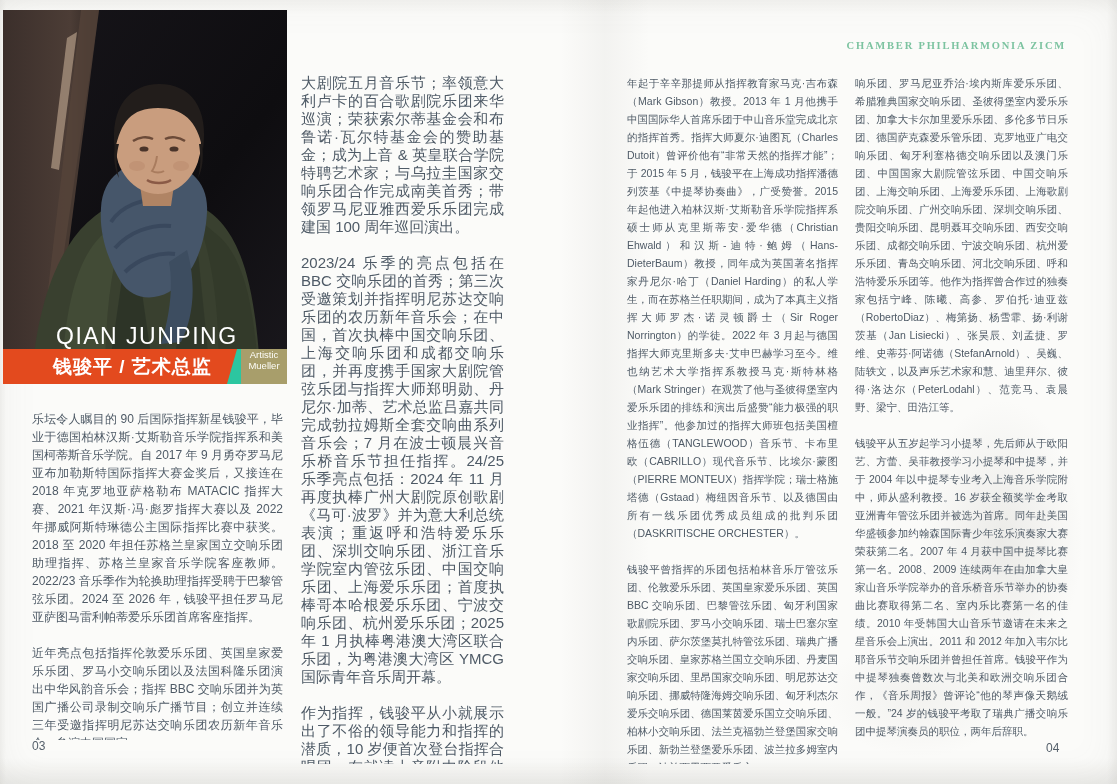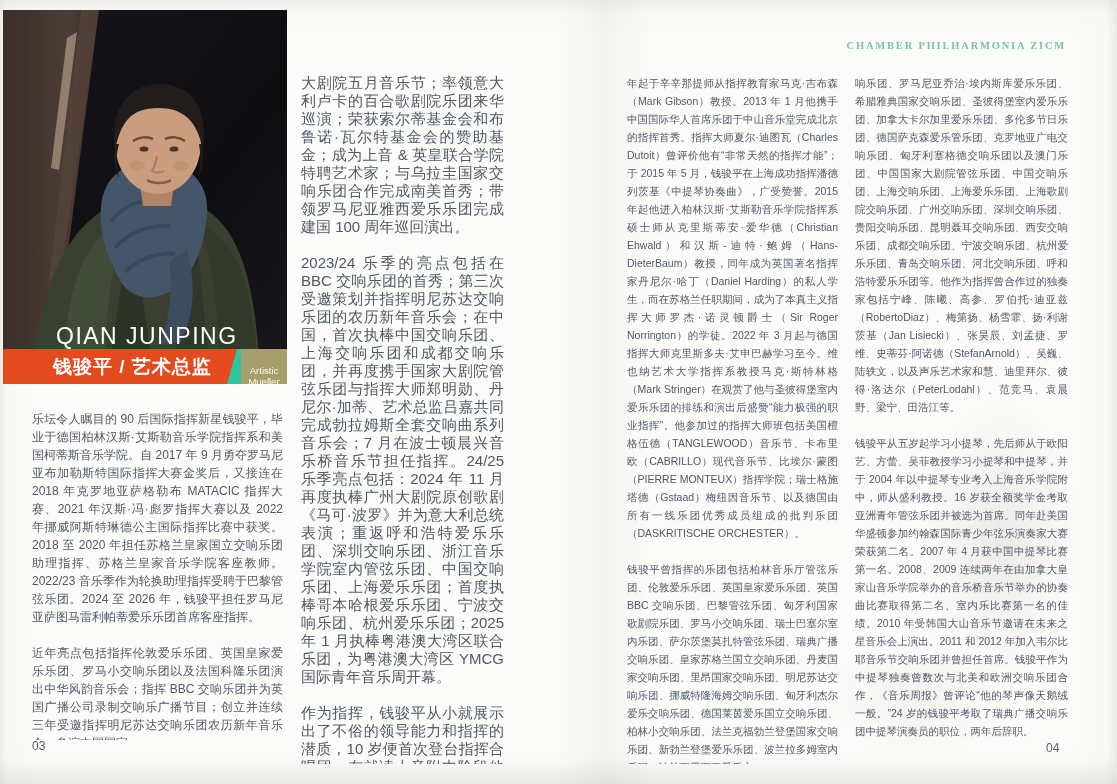--- a/index.html
+++ b/index.html
@@ -33,21 +33,21 @@
   }
   .banner{position:absolute;left:3px;top:349px;width:284px;height:35px;background:#e34a1e;}
   .banner .cn{
     position:absolute;left:50px;top:5px;color:#fff;font-size:19px;font-weight:bold;letter-spacing:1px;white-space:nowrap;
   }
   .banner .teal{
     position:absolute;right:40px;top:0;width:15px;height:35px;background:#2cc6a0;transform:skewX(-16deg);
   }
   .banner .khaki{
     position:absolute;right:0;top:0;width:46px;height:35px;background:#a89e6b;
-    color:#fdfdf8;font-size:9.5px;line-height:11px;text-align:center;padding-top:16px;box-sizing:border-box;
+    color:#fdfdf8;font-size:9.5px;line-height:11px;text-align:center;padding-top:0;box-sizing:border-box;
   }
   
   .brand{
     position:absolute;right:51px;top:40px;
     font-family:"Liberation Serif","DejaVu Serif",serif;font-weight:bold;
     font-size:10.5px;letter-spacing:1.8px;color:#7cc3a0;white-space:nowrap;
   }
   
   .col{position:absolute;text-align:justify;color:#4e5a66;overflow:hidden;}
   .col p{margin:0 0 18px 0;}

